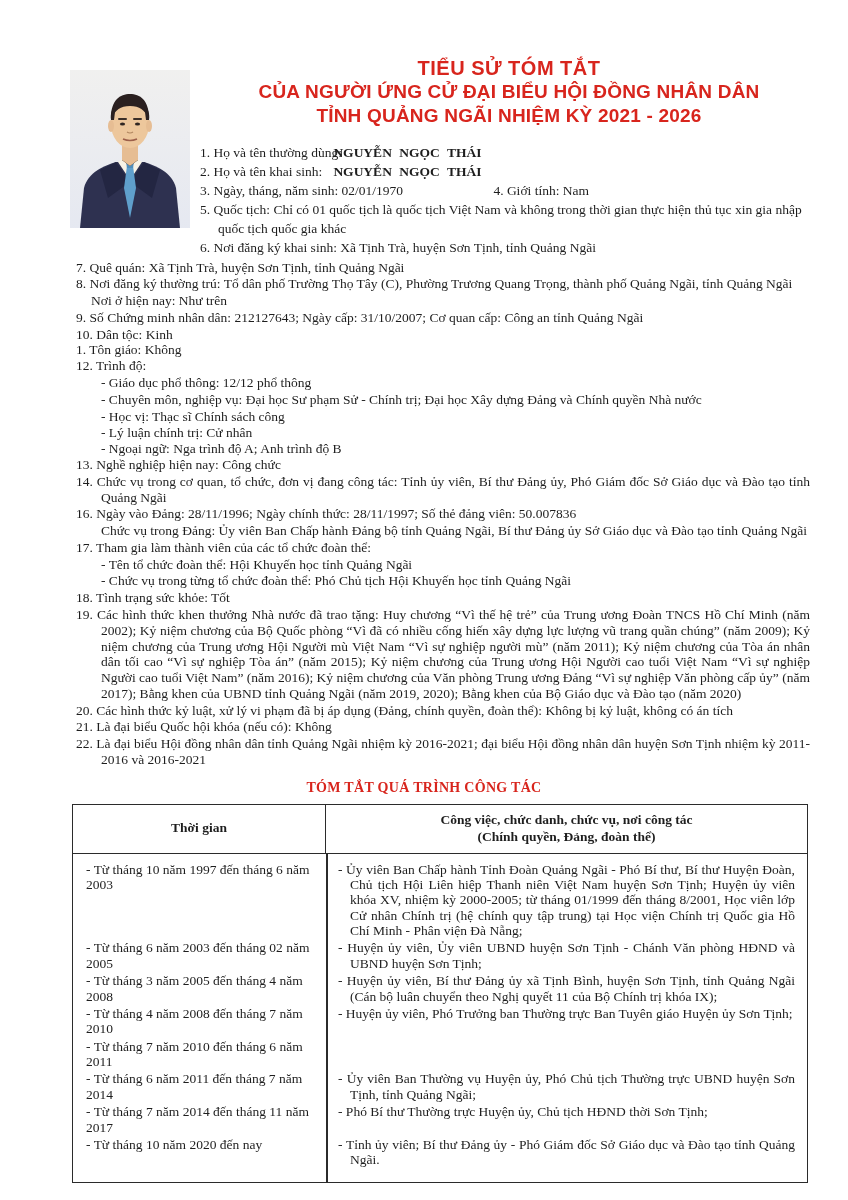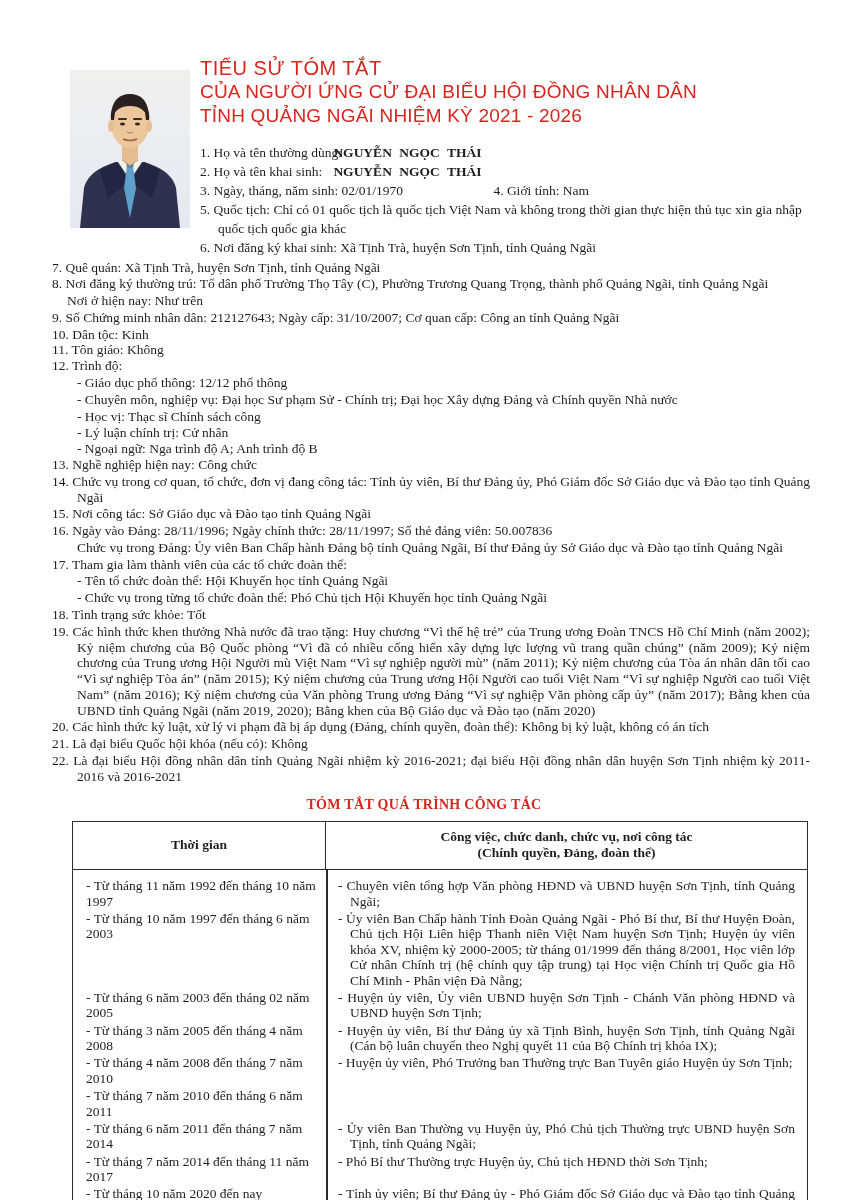--- a/index.html
+++ b/index.html
@@ -7,32 +7,32 @@
     width:848px;height:1200px;background:#ffffff;overflow:hidden;
     font-family:"Liberation Serif",serif;font-size:13.5px;color:#1e1e1e;
   }
   .page{position:relative;width:848px;height:1200px;}
 
   
   .top-row{display:flex;padding:56px 30px 0 70px;}
   .photo-box{flex:none;width:120px;height:158px;margin-top:14px;background:#e9ebf1;overflow:hidden;}
   .photo-box svg{display:block;}
   .top-right{flex:1;margin-left:10px;min-width:0;}
-  .doc-header{color:#d8251d;font-family:"Liberation Sans",sans-serif;font-weight:normal;margin-bottom:14px;}
+  .doc-header{text-align:center;color:#d8251d;font-family:"Liberation Sans",sans-serif;font-weight:bold;margin-bottom:14px;}
   .doc-header .t1{font-size:20px;letter-spacing:.5px;line-height:1.2;}
   .doc-header .t2,.doc-header .t3{font-size:19px;letter-spacing:.2px;line-height:1.28;}
   .info16{line-height:1.42;}
   .info16 .row{white-space:nowrap;}
   .lbl{display:inline-block;width:130px;}
   .bname{font-weight:bold;word-spacing:4px;}
   .half-l{display:inline-block;width:290px;}
   .hang18{padding-left:18px;text-indent:-18px;white-space:normal;}
 
   
-  .items{margin:2px 38px 0 52px;line-height:1.17;}
+  .items{margin:2px 38px 0 76px;line-height:1.17;}
   .item{padding-left:25px;text-indent:-25px;text-align:justify;margin:0 0 1px 0;}
   .sub{margin-left:25px;text-indent:0;padding-left:0;}
   .sub15{margin-left:15px;}
   .pairrow{display:flex;flex-direction:column;}
   .pw433{display:inline-block;width:433px;}
   .pw408{display:inline-block;width:408px;}
 
   
   .career-title{margin:12px 0 8px 0;text-align:center;color:#d8251d;font-weight:bold;font-size:14px;letter-spacing:.3px;}
   .career-table{margin:0 40px 0 72px;border:1.6px solid #2b2b2b;}
@@ -117,33 +117,32 @@
     </div>
   </div>
 
   <div class="items">
     <p class="item">7. Quê quán: Xã Tịnh Trà, huyện Sơn Tịnh, tỉnh Quảng Ngãi</p>
     <p class="item">8. Nơi đăng ký thường trú: Tổ dân phố Trường Thọ Tây (C), Phường Trương Quang Trọng, thành phố Quảng Ngãi, tỉnh Quảng Ngãi</p>
     <p class="item sub15">Nơi ở hiện nay: Như trên</p>
     <p class="item">9. Số Chứng minh nhân dân: 212127643; Ngày cấp: 31/10/2007; Cơ quan cấp: Công an tỉnh Quảng Ngãi</p>
     <div class="pairrow">
       <span class="pw433">10. Dân tộc: Kinh</span>
-      <span>11. Tôn giáo: Không</span>
+      <span>1. Tôn giáo: Không</span>
     </div>
     <p class="item">12. Trình độ:</p>
     <p class="item sub">- Giáo dục phổ thông: 12/12 phổ thông</p>
     <p class="item sub">- Chuyên môn, nghiệp vụ: Đại học Sư phạm Sử - Chính trị; Đại học Xây dựng Đảng và Chính quyền Nhà nước</p>
     <p class="item sub">- Học vị: Thạc sĩ Chính sách công</p>
     <div class="pairrow" style="margin-left:25px;">
       <span class="pw408">- Lý luận chính trị: Cử nhân</span>
       <span>- Ngoại ngữ: Nga trình độ A; Anh trình độ B</span>
     </div>
     <p class="item">13. Nghề nghiệp hiện nay: Công chức</p>
     <p class="item">14. Chức vụ trong cơ quan, tổ chức, đơn vị đang công tác: Tỉnh ủy viên, Bí thư Đảng ủy, Phó Giám đốc Sở Giáo dục và Đào tạo tỉnh Quảng Ngãi</p>
-    <p class="item">15. Nơi công tác: Sở Giáo dục và Đào tạo tỉnh Quảng Ngãi</p>
     <p class="item">16. Ngày vào Đảng: 28/11/1996; Ngày chính thức: 28/11/1997; Số thẻ đảng viên: 50.007836</p>
     <p class="item sub">Chức vụ trong Đảng: Ủy viên Ban Chấp hành Đảng bộ tỉnh Quảng Ngãi, Bí thư Đảng ủy Sở Giáo dục và Đào tạo tỉnh Quảng Ngãi</p>
     <p class="item">17. Tham gia làm thành viên của các tổ chức đoàn thể:</p>
     <p class="item sub">- Tên tổ chức đoàn thể: Hội Khuyến học tỉnh Quảng Ngãi</p>
     <p class="item sub">- Chức vụ trong từng tổ chức đoàn thể: Phó Chủ tịch Hội Khuyến học tỉnh Quảng Ngãi</p>
     <p class="item">18. Tình trạng sức khỏe: Tốt</p>
     <p class="item">19. Các hình thức khen thưởng Nhà nước đã trao tặng: Huy chương “Vì thế hệ trẻ” của Trung ương Đoàn TNCS Hồ Chí Minh (năm 2002); Kỷ niệm chương của Bộ Quốc phòng “Vì đã có nhiều cống hiến xây dựng lực lượng vũ trang quần chúng” (năm 2009); Kỷ niệm chương của Trung ương Hội Người mù Việt Nam “Vì sự nghiệp người mù” (năm 2011); Kỷ niệm chương của Tòa án nhân dân tối cao “Vì sự nghiệp Tòa án” (năm 2015); Kỷ niệm chương của Trung ương Hội Người cao tuổi Việt Nam “Vì sự nghiệp Người cao tuổi Việt Nam” (năm 2016); Kỷ niệm chương của Văn phòng Trung ương Đảng “Vì sự nghiệp Văn phòng cấp ủy” (năm 2017); Bằng khen của UBND tỉnh Quảng Ngãi (năm 2019, 2020); Bằng khen của Bộ Giáo dục và Đào tạo (năm 2020)</p>
     <p class="item">20. Các hình thức kỷ luật, xử lý vi phạm đã bị áp dụng (Đảng, chính quyền, đoàn thể): Không bị kỷ luật, không có án tích</p>
     <p class="item">21. Là đại biểu Quốc hội khóa (nếu có): Không</p>
     <p class="item">22. Là đại biểu Hội đồng nhân dân tỉnh Quảng Ngãi nhiệm kỳ 2016-2021; đại biểu Hội đồng nhân dân huyện Sơn Tịnh nhiệm kỳ 2011-2016 và 2016-2021</p>
@@ -153,24 +152,20 @@
 
   <div class="career-table">
     <div class="thead">
       <div class="hc hc1">Thời gian</div>
       <div class="hc">
         <div>Công việc, chức danh, chức vụ, nơi công tác</div>
         <div>(Chính quyền, Đảng, đoàn thể)</div>
       </div>
     </div>
     <div class="tbody">
-      <div class="crow">
-        <div class="time">- Từ tháng 11 năm 1992 đến tháng 10 năm 1997</div>
-        <div class="desc">- Chuyên viên tổng hợp Văn phòng HĐND và UBND huyện Sơn Tịnh, tỉnh Quảng Ngãi;</div>
-      </div>
       <div class="crow">
         <div class="time">- Từ tháng 10 năm 1997 đến tháng 6 năm 2003</div>
         <div class="desc">- Ủy viên Ban Chấp hành Tỉnh Đoàn Quảng Ngãi - Phó Bí thư, Bí thư Huyện Đoàn, Chủ tịch Hội Liên hiệp Thanh niên Việt Nam huyện Sơn Tịnh; Huyện ủy viên khóa XV, nhiệm kỳ 2000-2005; từ tháng 01/1999 đến tháng 8/2001, Học viên lớp Cử nhân Chính trị (hệ chính quy tập trung) tại Học viện Chính trị Quốc gia Hồ Chí Minh - Phân viện Đà Nẵng;</div>
       </div>
       <div class="crow">
         <div class="time">- Từ tháng 6 năm 2003 đến tháng 02 năm 2005</div>
         <div class="desc">- Huyện ủy viên, Ủy viên UBND huyện Sơn Tịnh - Chánh Văn phòng HĐND và UBND huyện Sơn Tịnh;</div>
       </div>
       <div class="crow">
         <div class="time">- Từ tháng 3 năm 2005 đến tháng 4 năm 2008</div>

